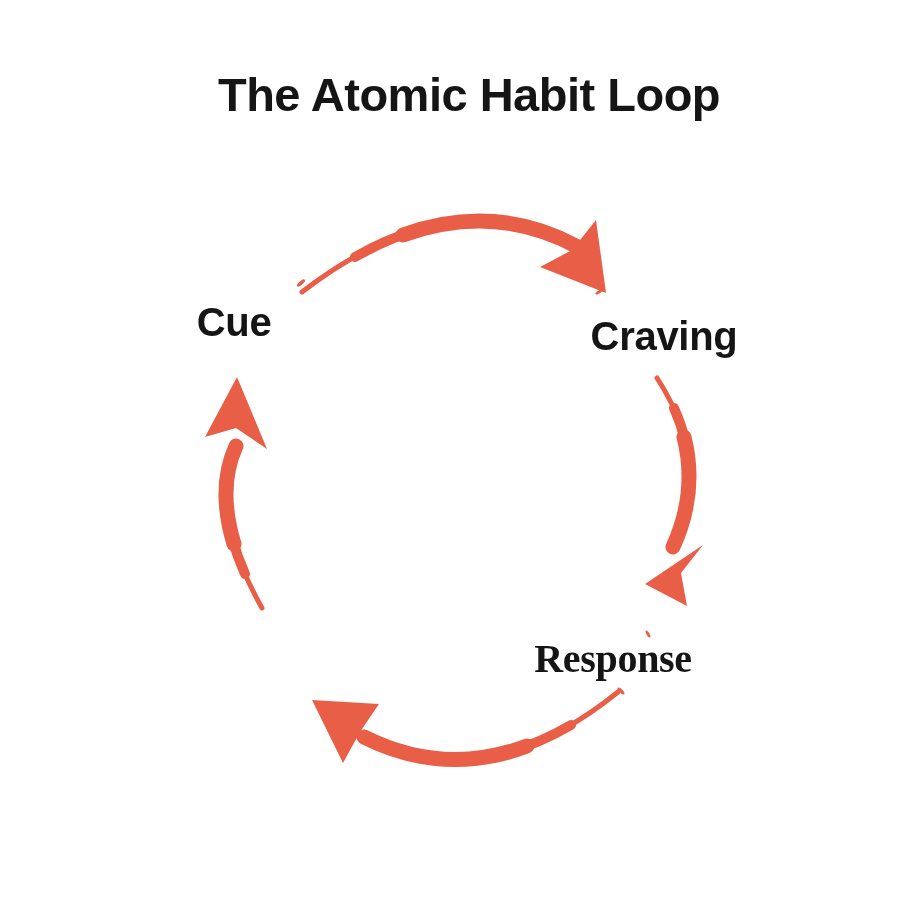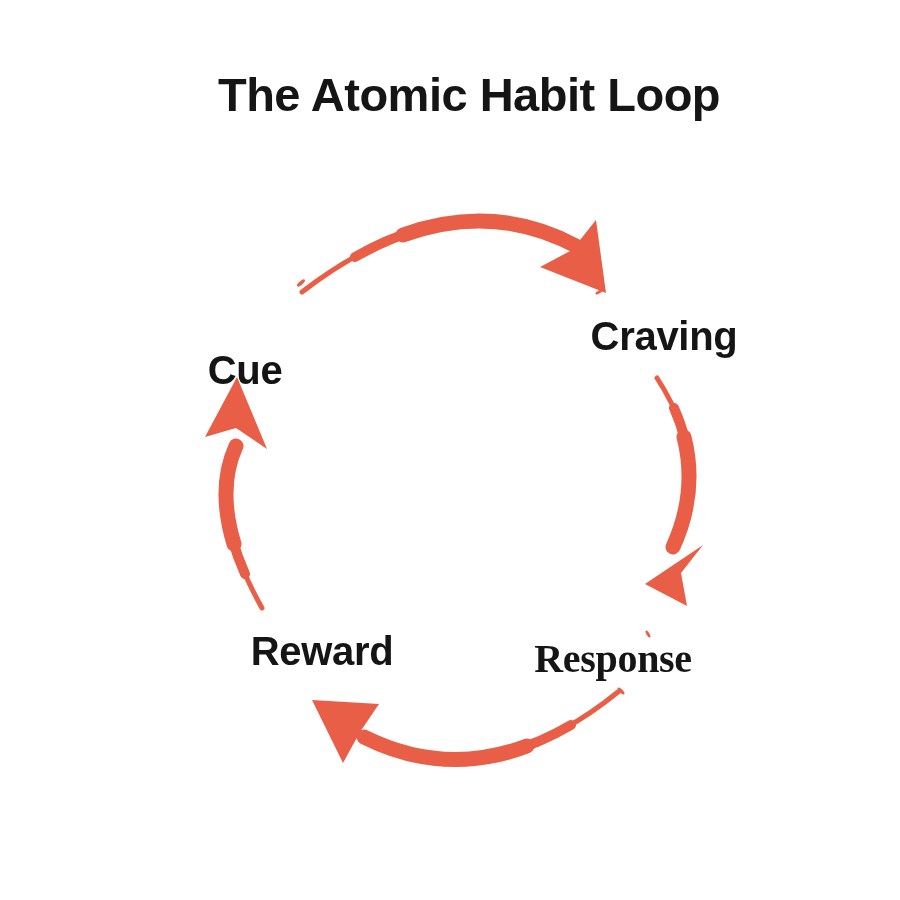--- a/index.html
+++ b/index.html
@@ -8,21 +8,21 @@
     font-family:"Liberation Sans", sans-serif;
   }
   .title{
     position:absolute;left:469px;top:94px;transform:translate(-50%,-50%);
     font-size:47px;font-weight:700;color:#151515;letter-spacing:-0.5px;white-space:nowrap;
   }
   .node{
     position:absolute;transform:translate(-50%,-50%);
     font-size:40px;font-weight:700;color:#151515;letter-spacing:-0.3px;white-space:nowrap;
   }
-  .node-cue{left:245px;top:322px;margin-top:48px;}
+  .node-cue{left:234px;top:322px;}
   .node-craving{left:664px;top:336px;text-align:right;}
   .node-response{left:613px;top:658px;font-family:Liberation Serif, serif;}
   .node-reward{left:322px;top:651px;}
   .loop-svg{position:absolute;left:0;top:0;}
   .stroke{fill:none;stroke:var(--arrow,#E85E46);stroke-linecap:round;}
   .w1{stroke-width:5px;}
   .w2{stroke-width:10px;}
   .w3{stroke-width:15px;}
   .head,.speck{fill:var(--arrow,#E85E46);stroke:none;}
 </style>
@@ -67,15 +67,14 @@
       <ellipse class="speck" cx="301" cy="283" rx="5" ry="1.8" transform="rotate(-40 301 283)"></ellipse>
       <ellipse class="speck" cx="599" cy="292" rx="4" ry="1.5" transform="rotate(-30 599 292)"></ellipse>
       <ellipse class="speck" cx="648" cy="634" rx="4" ry="1.5" transform="rotate(60 648 634)"></ellipse>
       <ellipse class="speck" cx="621" cy="691" rx="4.5" ry="1.8" transform="rotate(45 621 691)"></ellipse>
     </g>
   </svg>
 
   <div class="node node-cue">Cue</div>
   <div class="node node-craving">Craving</div>
   <div class="node node-response">Response</div>
-  <div class="node node-reward">Reward</div>
 
 </div>
 
 </body></html>

